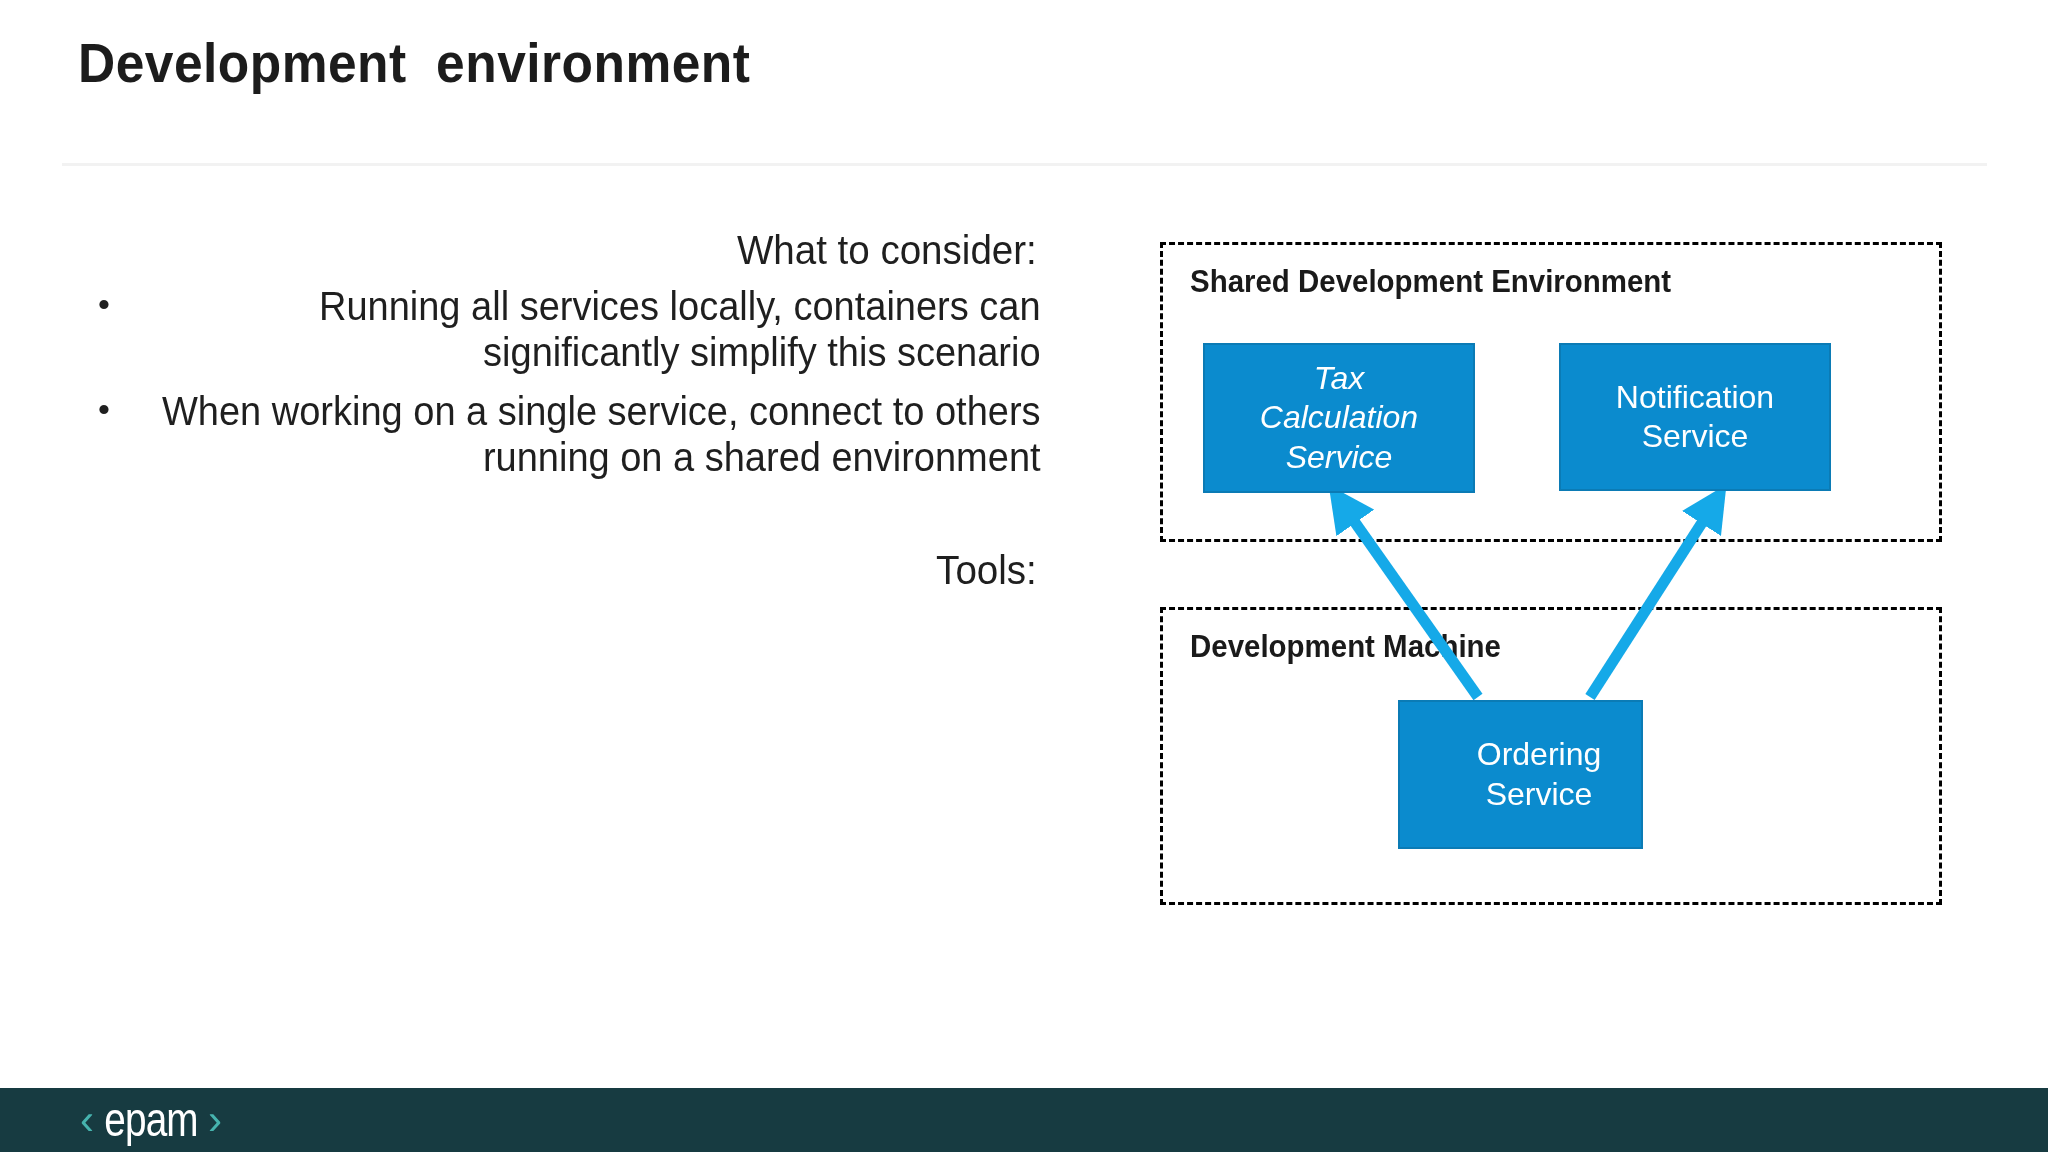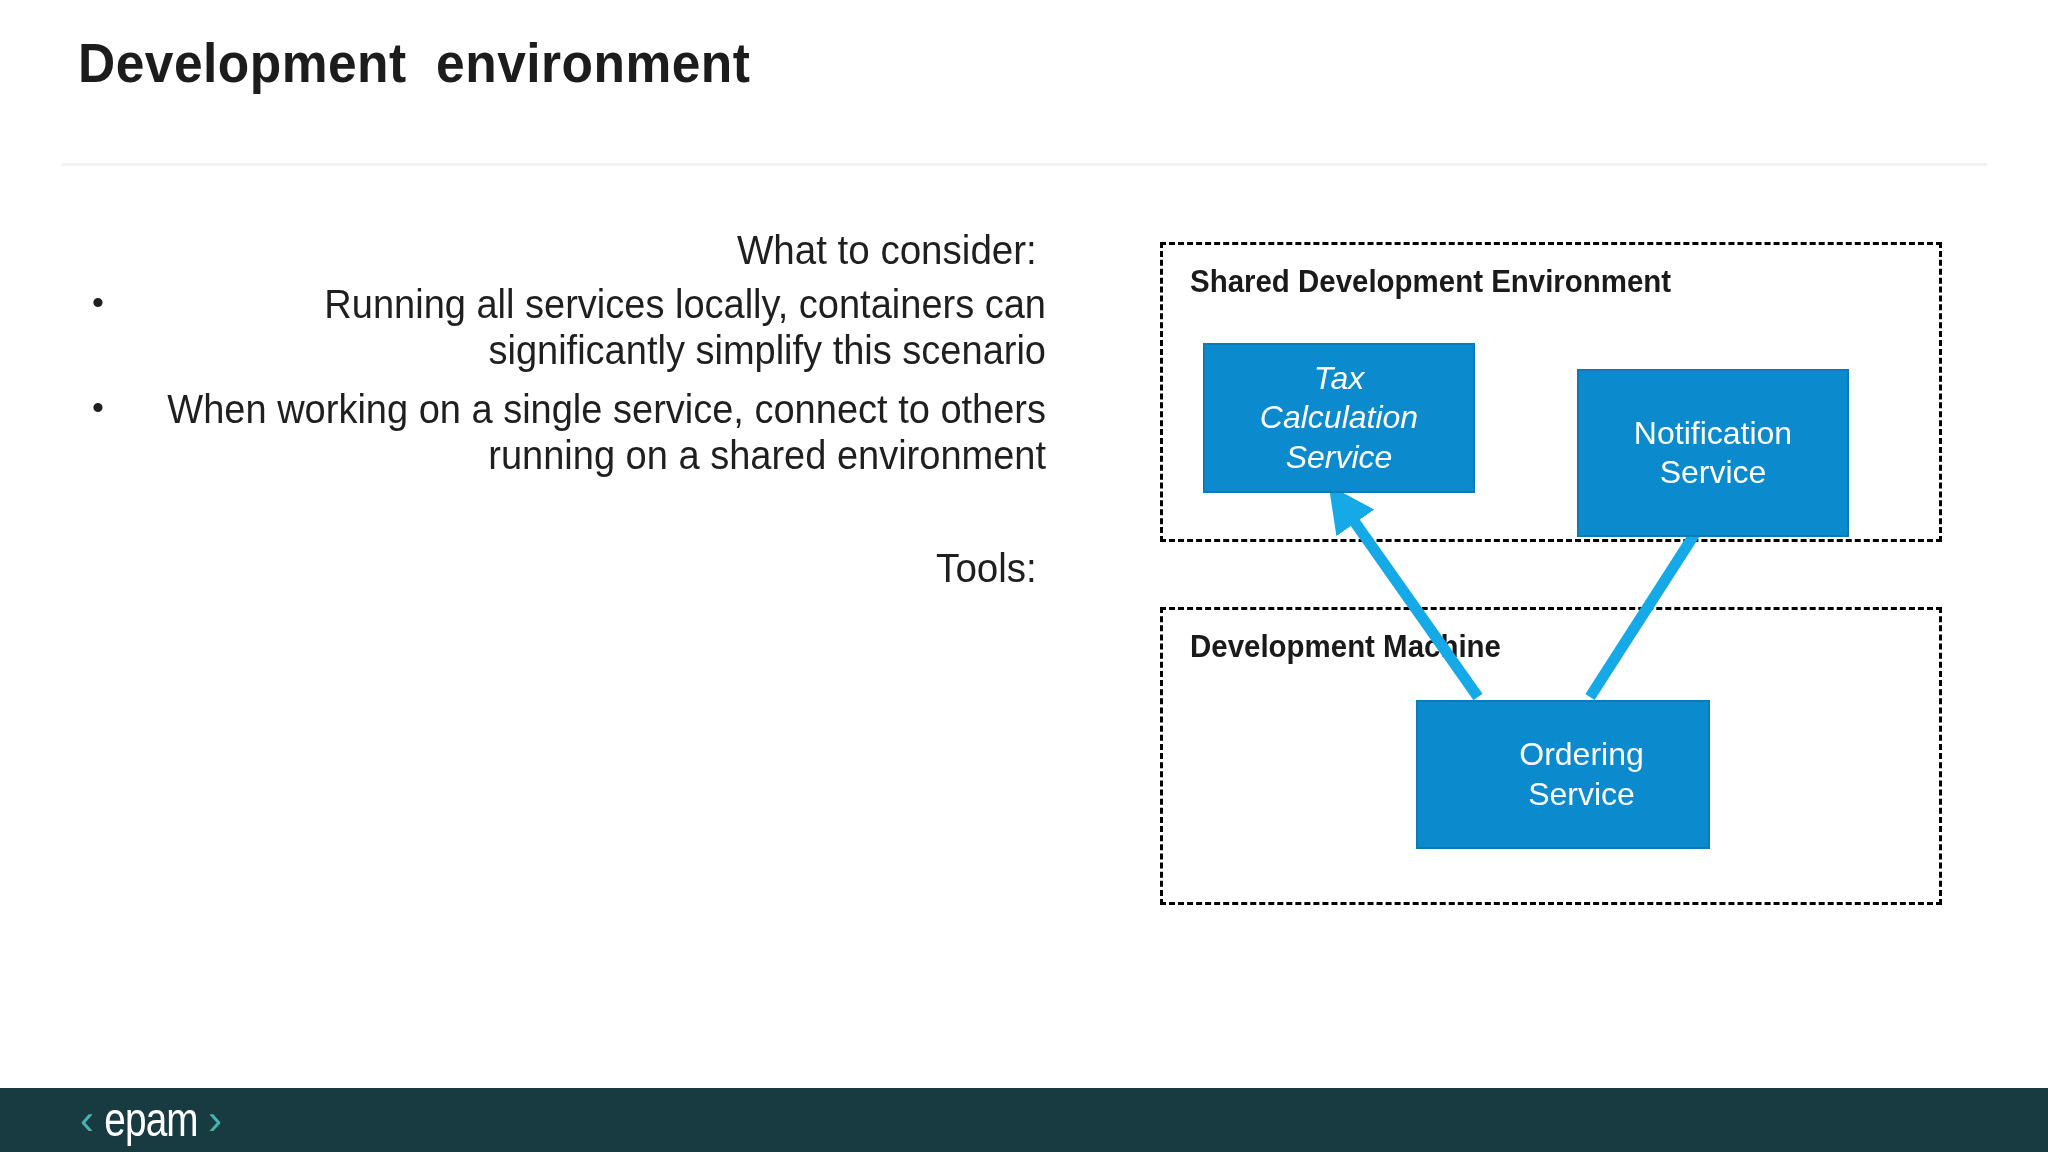--- a/index.html
+++ b/index.html
@@ -65,21 +65,21 @@
     color: #1f1f1f;
     font-family: "Liberation Sans Narrow", "Liberation Sans", sans-serif;
     transform: scaleX(0.94);
     transform-origin: left center;
     margin: 0 0 8px 0;
     white-space: pre;
   }
 
   .bullet-list {
     list-style: none;
-    margin: 4px;
+    margin: 10px;
     padding: 0;
   }
 
   .bullet-item {
     position: relative;
     padding-left: 52px;
     font-size: 40px;
     line-height: 1.14;
     color: #1f1f1f;
     font-family: "Liberation Sans Narrow", "Liberation Sans", sans-serif;
@@ -145,22 +145,22 @@
     color: #ffffff;
     font-size: 32px;
     line-height: 1.23;
     font-family: "Liberation Sans", sans-serif;
     font-weight: normal;
     white-space: pre-line;
     z-index: 3;
   }
 
   #svc-tax          { left: 43px;  top: 101px; width: 272px; height: 150px; font-style: italic; }
-  #svc-notification { left: 417px; top: 101px; width: 272px; height: 168px; margin-top: 26px; }
-  #svc-ordering     { left: 256px; top: 458px; width: 294px; height: 149px; padding-left: 37px; }
+  #svc-notification { left: 399px; top: 101px; width: 272px; height: 148px; }
+  #svc-ordering     { left: 238px; top: 458px; width: 245px; height: 149px; padding-left: 37px; }
 
   #arrow-layer {
     position: absolute;
     left: 0; top: 0;
     width: 782px;
     height: 665px;
     overflow: visible;
     z-index: 2;
   }
 

